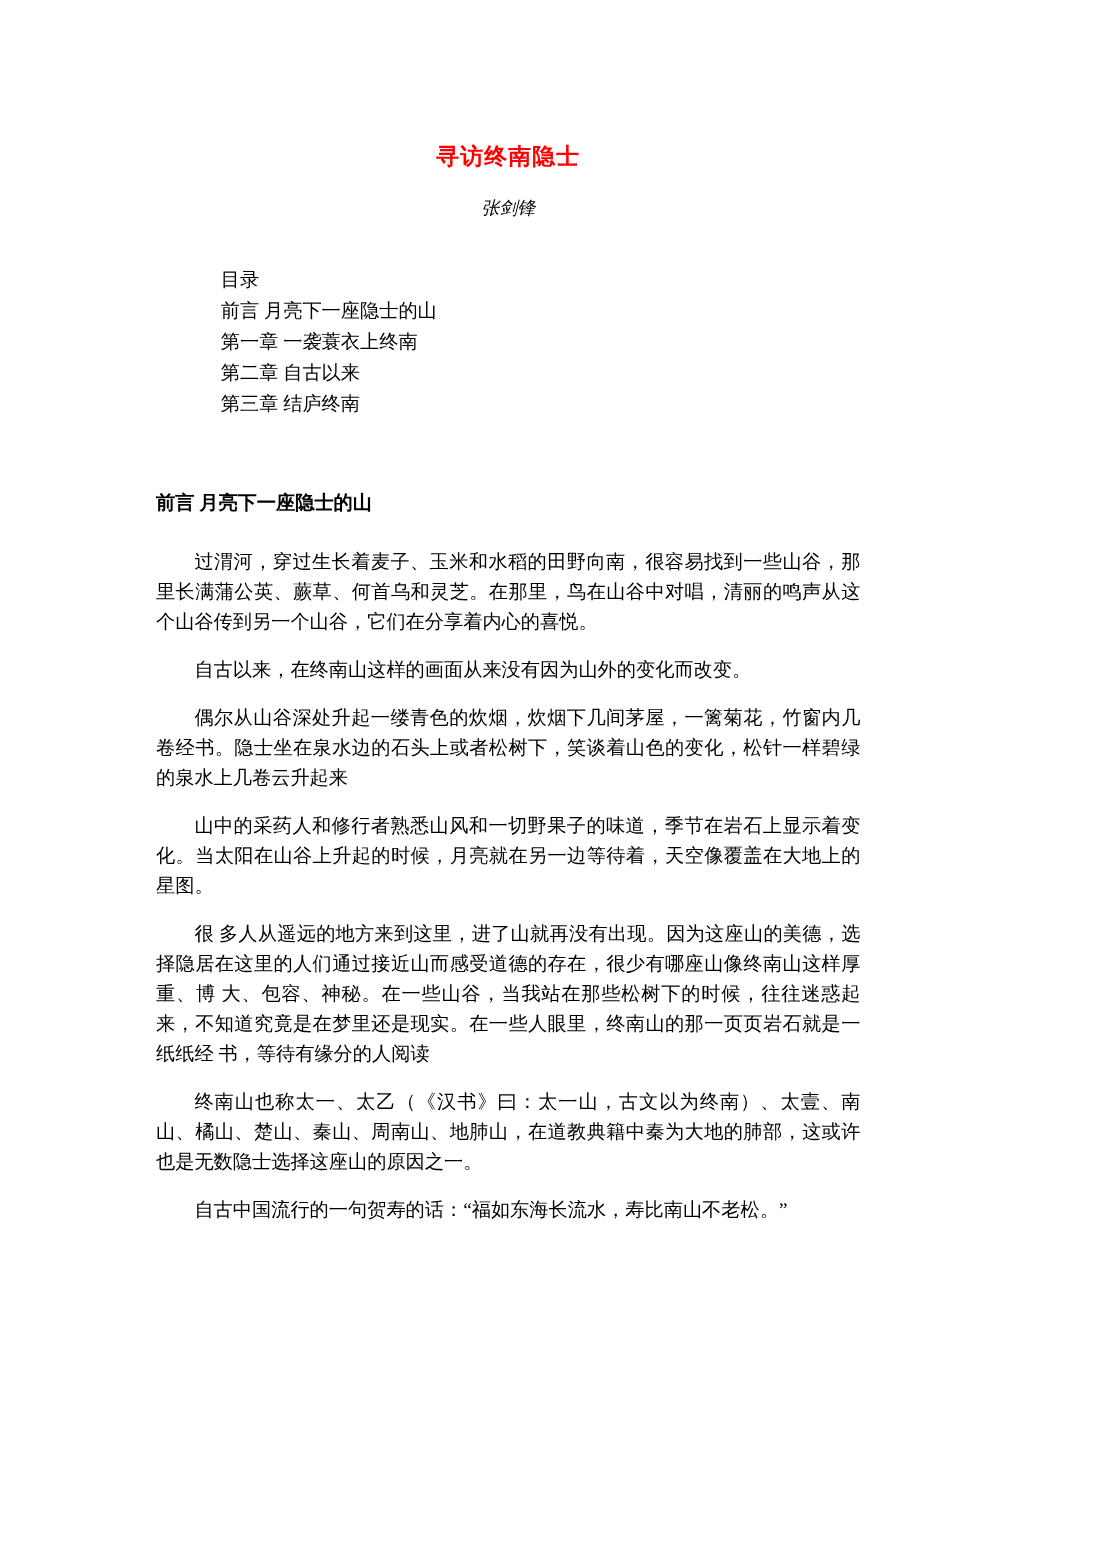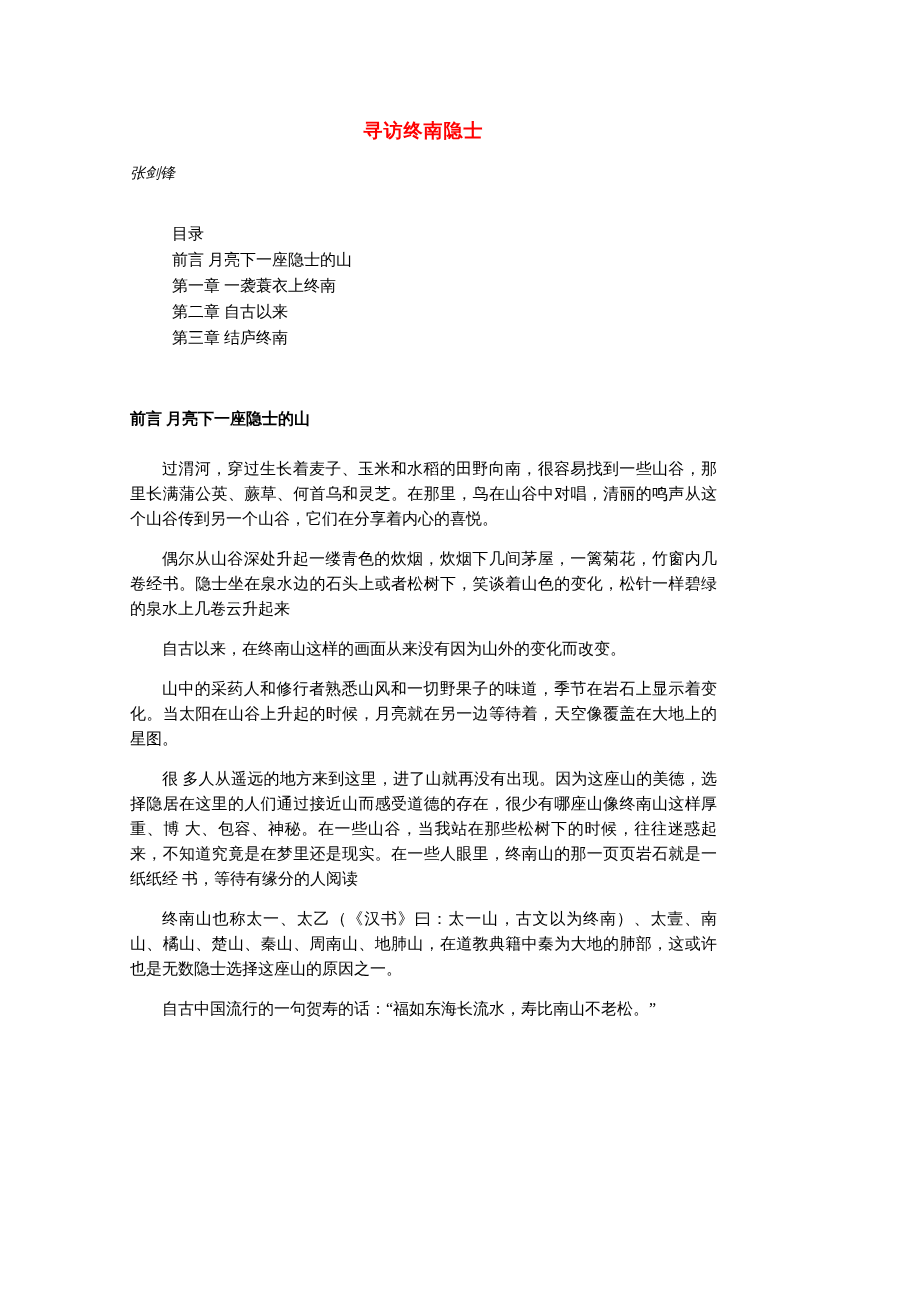--- a/index.html
+++ b/index.html
@@ -17,31 +17,33 @@
     padding: 118px 128px 0 130px;
   }
   .doc-title {
     text-align: center;
     font-size: 19px;
     font-weight: bold;
     color: #ff0000;
     letter-spacing: 1px;
   }
   .doc-author {
+    text-align: center;
     font-size: 15px;
     font-style: italic;
     margin-top: 20px;
   }
   .toc {
     margin-top: 38px;
     padding-left: 42px;
     font-size: 16px;
   }
   .toc .toc-line {
     line-height: 26px;
+    margin-left: 12px;
   }
   .section-heading {
     margin-top: 58px;
     font-size: 16px;
     font-weight: bold;
   }
   .body-text {
     margin-top: 26px;
   }
   .body-text p {
@@ -69,21 +71,21 @@
     <div class="toc-line">前言  月亮下一座隐士的山</div>
     <div class="toc-line">第一章  一袭蓑衣上终南</div>
     <div class="toc-line">第二章  自古以来</div>
     <div class="toc-line">第三章  结庐终南</div>
   </div>
 
   <div class="section-heading">前言 月亮下一座隐士的山</div>
 
   <div class="body-text">
     <p>过渭河，穿过生长着麦子、玉米和水稻的田野向南，很容易找到一些山谷，那里长满蒲公英、蕨草、何首乌和灵芝。在那里，鸟在山谷中对唱，清丽的鸣声从这个山谷传到另一个山谷，它们在分享着内心的喜悦。</p>
+    <p>自古以来，在终南山这样的画面从来没有因为山外的变化而改变。</p>
     <p>偶尔从山谷深处升起一缕青色的炊烟，炊烟下几间茅屋，一篱菊花，竹窗内几卷经书。隐士坐在泉水边的石头上或者松树下，笑谈着山色的变化，松针一样碧绿的泉水上几卷云升起来</p>
-    <p>自古以来，在终南山这样的画面从来没有因为山外的变化而改变。</p>
     <p>山中的采药人和修行者熟悉山风和一切野果子的味道，季节在岩石上显示着变化。当太阳在山谷上升起的时候，月亮就在另一边等待着，天空像覆盖在大地上的星图。</p>
     <p>很 多人从遥远的地方来到这里，进了山就再没有出现。因为这座山的美德，选择隐居在这里的人们通过接近山而感受道德的存在，很少有哪座山像终南山这样厚重、博 大、包容、神秘。在一些山谷，当我站在那些松树下的时候，往往迷惑起来，不知道究竟是在梦里还是现实。在一些人眼里，终南山的那一页页岩石就是一纸纸经 书，等待有缘分的人阅读</p>
     <p>终南山也称太一、太乙（《汉书》曰：太一山，古文以为终南）、太壹、南山、橘山、楚山、秦山、周南山、地肺山，在道教典籍中秦为大地的肺部，这或许也是无数隐士选择这座山的原因之一。</p>
     <p>自古中国流行的一句贺寿的话：“福如东海长流水，寿比南山不老松。”</p>
   </div>
 
 </div>
 
 </body></html>

